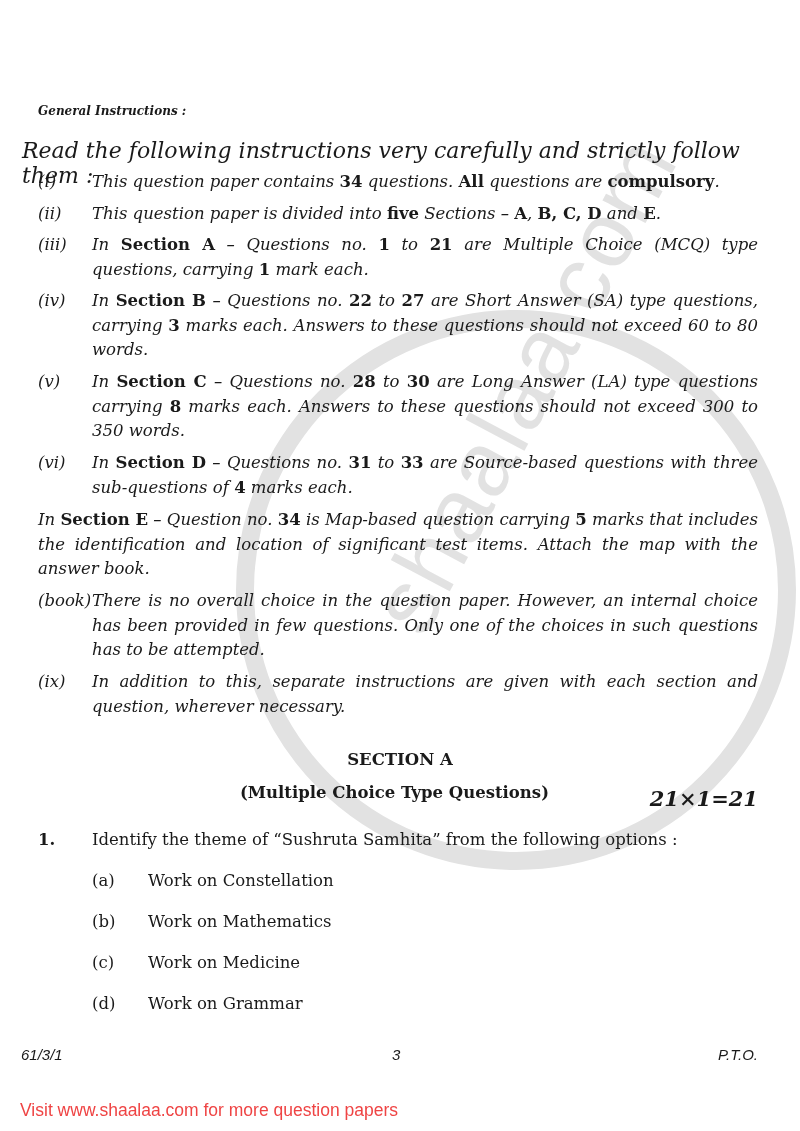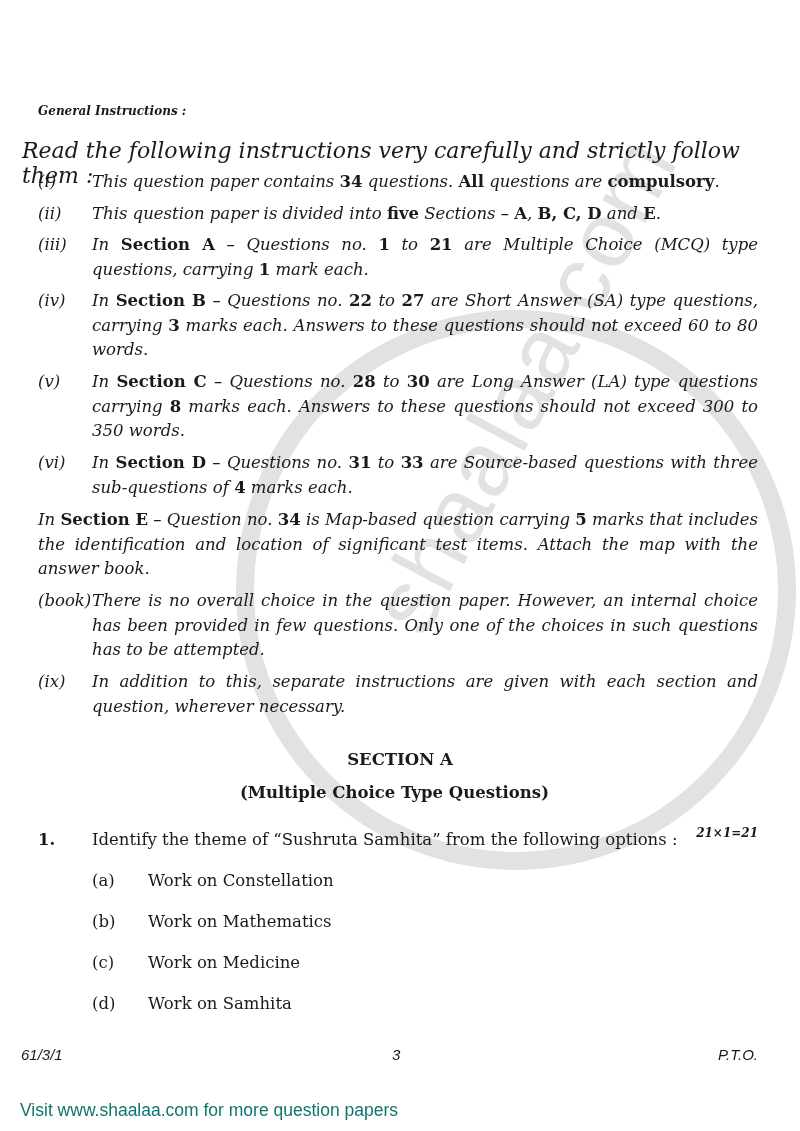--- a/index.html
+++ b/index.html
@@ -8,27 +8,27 @@
   .wm-text { position: absolute; left: 350px; top: 600px; transform: rotate(-62deg); transform-origin: left top; font-family: "Liberation Sans", sans-serif; font-size: 92px; color: #e2e2e2; letter-spacing: 2px; pointer-events: none; white-space: nowrap; }
   .content { position: absolute; left: 0; top: 0; width: 800px; }
   .gi-title { position: absolute; left: 38px; top: 104px; font-size: 12px; font-style: italic; font-weight: bold; }
   .gi-intro { position: absolute; left: 22px; top: 138px; font-size: 22px; font-style: italic; }
   .instr { position: absolute; left: 38px; width: 720px; font-size: 16.5px; font-style: italic; line-height: 24.5px; display: flex; }
   .instr .num { width: 54px; flex: 0 0 54px; }
   .instr .txt { flex: 1; text-align: justify; }
   .instr b { font-style: normal; }
   .sec-title { position: absolute; left: 0; width: 800px; top: 750px; text-align: center; font-size: 16.5px; font-weight: bold; }
   .sec-sub { position: absolute; left: 240px; top: 783px; font-size: 16.5px; font-weight: bold; }
-  .sec-marks { position: absolute; right: 42px; top: 826px; font-size: 12px; font-style: italic; font-weight: bold; }
+  .sec-marks { position: absolute; right: 42px; top: 786px; font-size: 21px; font-style: italic; font-weight: bold; }
   .q-num { position: absolute; left: 38px; top: 830px; font-size: 16.5px; font-weight: bold; }
   .q-text { position: absolute; left: 92px; top: 830px; font-size: 16.5px; text-align: center; }
   .opt { position: absolute; left: 92px; font-size: 16.5px; display: flex; }
   .opt .ol { width: 56px; }
   .footer { position: absolute; top: 1046px; font-family: "Liberation Sans", sans-serif; font-style: italic; font-size: 15px; }
-  .visit { position: absolute; left: 20px; top: 1100px; font-family: "Liberation Sans", sans-serif; font-size: 17.5px; color: #0f766e; }
+  .visit { position: absolute; left: 20px; top: 1100px; font-family: "Liberation Sans", sans-serif; font-size: 17.5px; color: #ef4444; }
 </style>
 </head>
 <body>
 
 <div class="watermark"></div>
 <div class="wm-text">shaalaa.com</div>
 
 <div class="content">
   <div class="gi-title">General Instructions :</div>
   <div class="gi-intro">Read the following instructions very carefully and strictly follow them :</div>
@@ -83,21 +83,21 @@
   <div class="opt" style="top:912px">
       <span class="ol">(b)</span>
       <span>Work on Mathematics</span>
     </div>
   <div class="opt" style="top:953px">
       <span class="ol">(c)</span>
       <span>Work on Medicine</span>
     </div>
   <div class="opt" style="top:994px">
       <span class="ol">(d)</span>
-      <span>Work on Samhita</span>
+      <span>Work on Grammar</span>
     </div>
 
   <div class="footer" style="left:21px">61/3/1</div>
   <div class="footer" style="left:392px">3</div>
   <div class="footer" style="right:42px">P.T.O.</div>
 
   <div class="visit">Visit www.shaalaa.com for more question papers</div>
 </div>
 
 </body></html>

